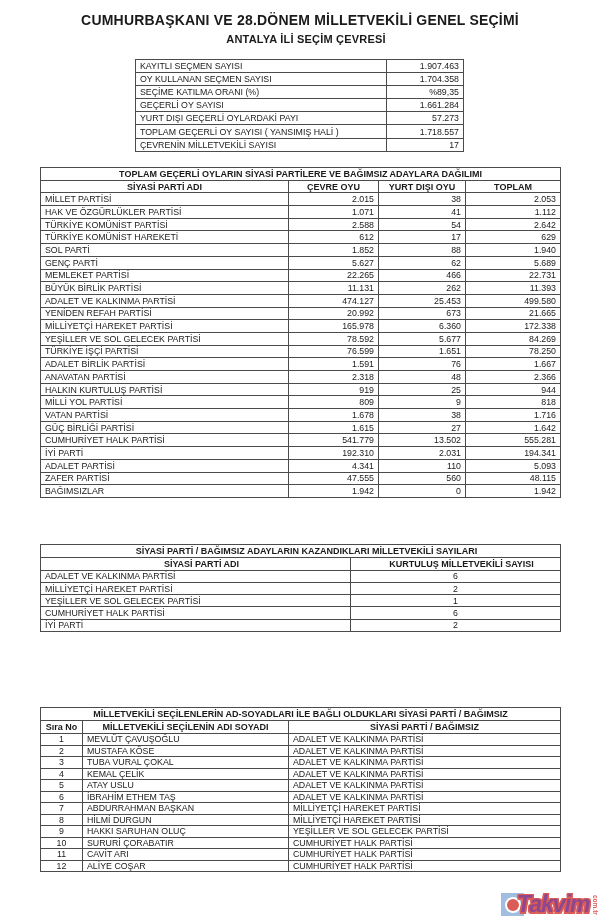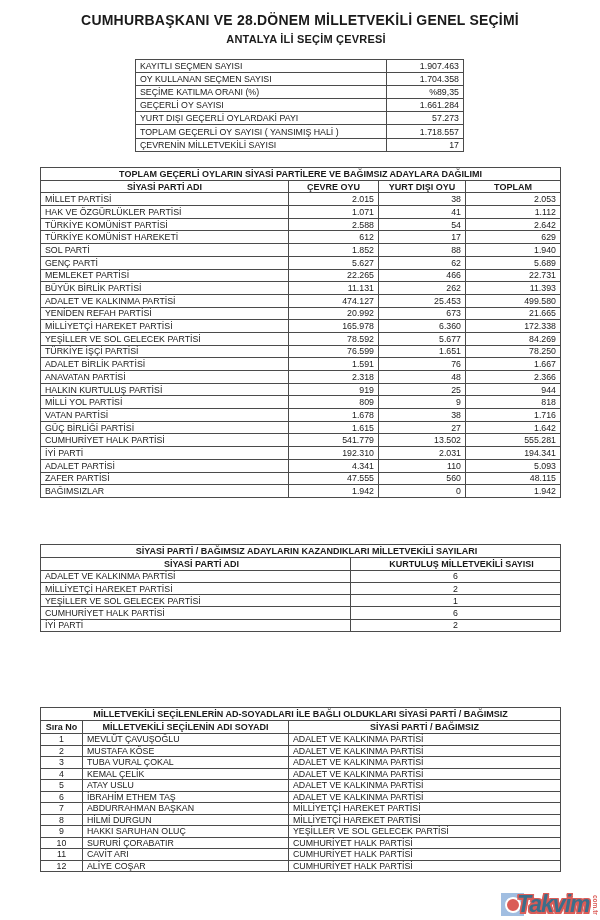--- a/index.html
+++ b/index.html
@@ -44,21 +44,21 @@
   }
   .wm-box{
     width:23px;height:23px;background:#8aaeda;display:flex;align-items:center;
     justify-content:center;margin-right:-7px;z-index:0;
   }
   .wm-circle{
     width:16px;height:16px;border-radius:50%;background:#d2342e;
     border:2px solid #fff;box-sizing:border-box;
   }
   .wm-text{
-    font-size:23px;font-weight:bold;font-style:italic;color:#0c4a6e;
+    font-size:23px;font-weight:bold;font-style:italic;color:#701a75;
     letter-spacing:-1px;z-index:1;line-height:1;
     text-shadow:-1.5px -1.5px 0 #d2342e,1.5px -1.5px 0 #d2342e,
       -1.5px 1.5px 0 #d2342e,1.5px 1.5px 0 #d2342e,0 -1.5px 0 #d2342e,
       0 1.5px 0 #d2342e,-1.5px 0 0 #d2342e,1.5px 0 0 #d2342e;
   }
   .wm-suffix{
     writing-mode:vertical-rl;font-size:6.5px;color:#d2342e;font-weight:bold;
     margin-left:2px;line-height:1;
   }
 </style>

